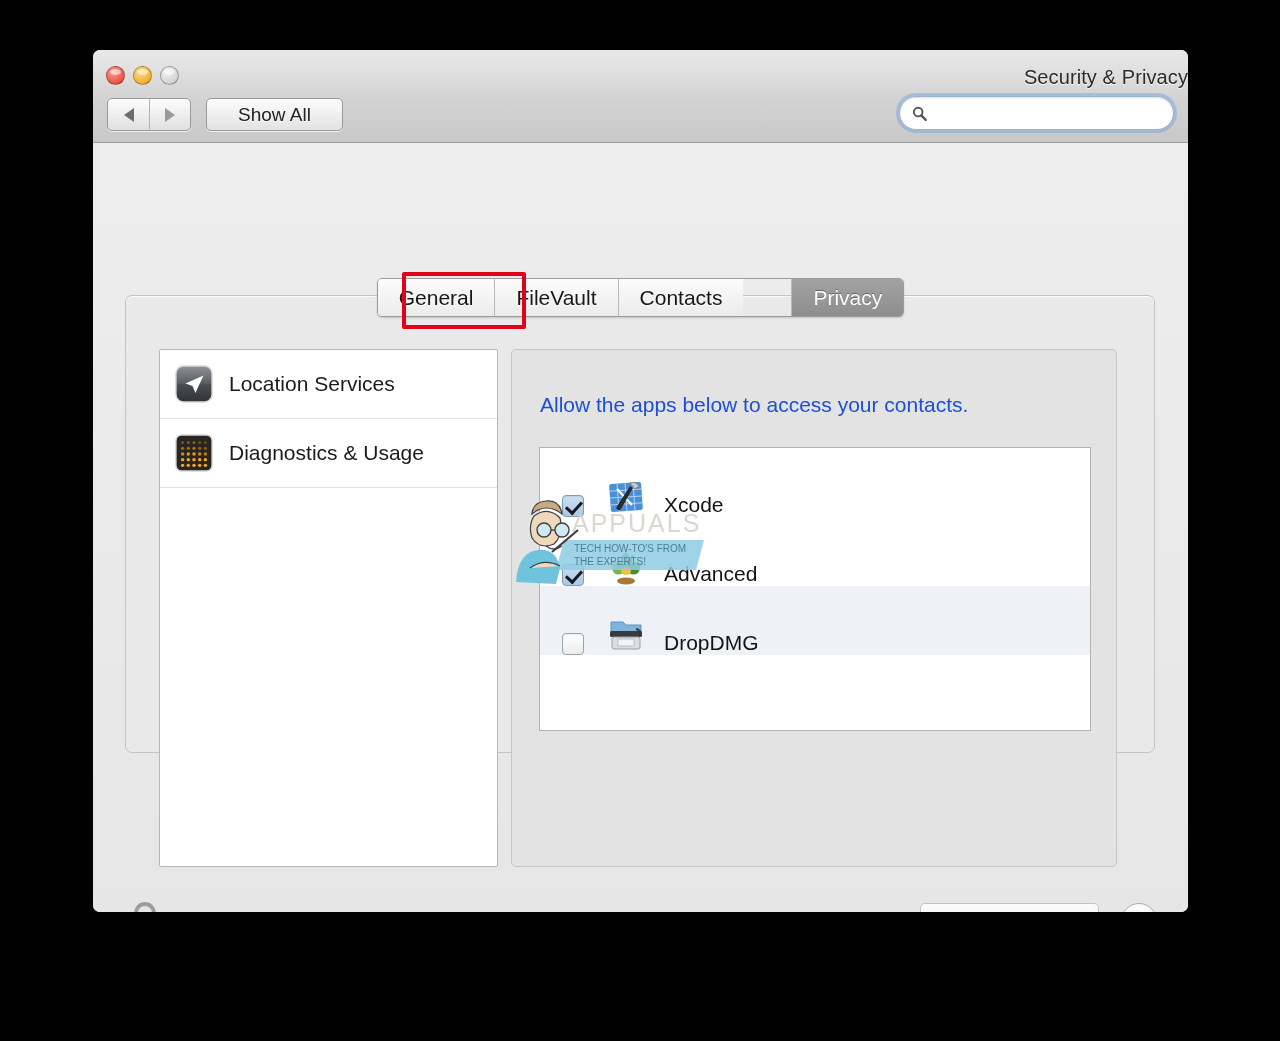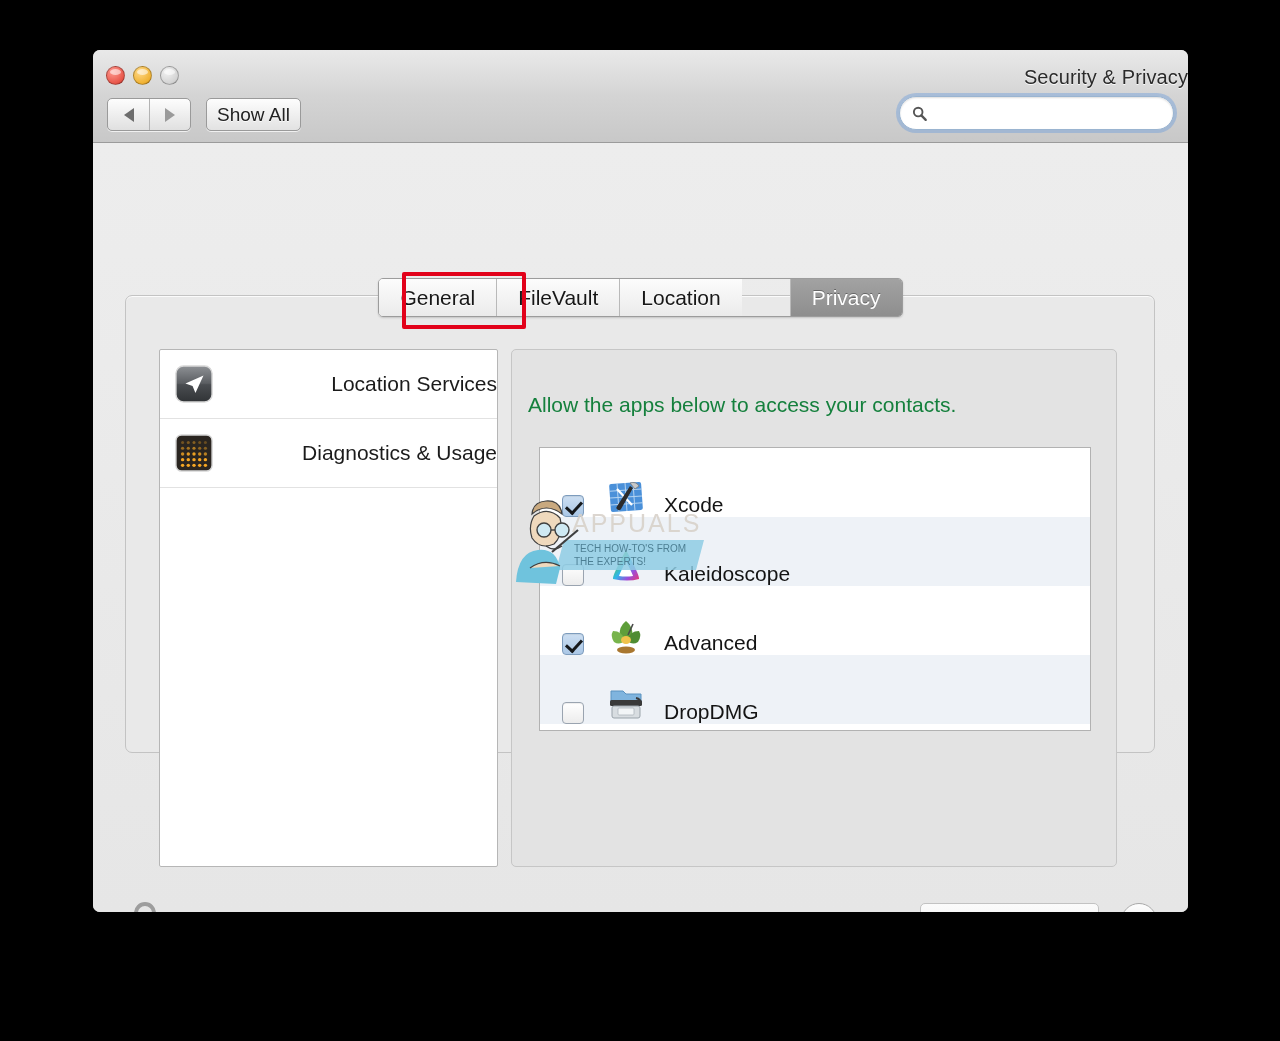--- a/index.html
+++ b/index.html
@@ -97,21 +97,21 @@
     border-bottom: 7px solid transparent;
   }
   .tri.left  { border-right: 10px solid #6d6d6d; }
   .tri.right { border-left: 10px solid #9a9a9a; }
 
   #show-all {
     position: absolute;
     left: 113px;
     top: 48px;
     height: 33px;
-    padding: 0 10px;
+    padding: 0 31px;
     display: flex;
     align-items: center;
     font-size: 19px;
     color: #222;
     border: 1px solid #9a9a9a;
     border-radius: 5px;
     background: linear-gradient(180deg, #fdfdfd, #e2e2e2);
     box-shadow: 0 1px 0 rgba(255,255,255,0.7);
     text-shadow: 0 1px 0 rgba(255,255,255,0.8);
     cursor: default;
@@ -225,21 +225,20 @@
     border-radius: 2px;
     overflow: hidden;
   }
   .side-item {
     display: flex;
     align-items: center;
     height: 69px;
     padding-left: 15px;
     border-bottom: 1px solid #e2e2e2;
     cursor: default;
-    justify-content: space-between;
   }
   .side-item.selected {
     background: linear-gradient(180deg, #b8c5da, #a7b6cd);
     border-bottom-color: #93a2bb;
   }
   .side-label {
     font-size: 21px;
     color: #1b1b1b;
     margin-left: 16px;
   }
@@ -255,24 +254,24 @@
     left: 418px;
     top: 206px;
     width: 606px;
     height: 518px;
     background: #e3e3e3;
     border: 1px solid #c6c6c6;
     border-radius: 5px;
   }
   #pane-desc {
     position: absolute;
-    left: 16px;
+    left: 28px;
     top: 43px;
     font-size: 21px;
-    color: #15803d;
+    color: #1d4ed8;
   }
   #app-list {
     position: absolute;
     left: 27px;
     top: 97px;
     width: 552px;
     height: 284px;
     background: #ffffff;
     border: 1px solid #b2b2b2;
     overflow: hidden;
@@ -402,21 +401,21 @@
   </div>
 
   <div id="body-area">
 
     <div id="content-box"></div>
 
     <div id="tabbar">
       <div id="tabs">
         <div class="tab">General</div>
         <div class="tab">FileVault</div>
-        <div class="tab">Location</div>
+        <div class="tab">Contacts</div>
         <div class="tab active">Privacy</div>
       </div>
     </div>
     <div id="tab-highlight"></div>
 
     <div id="sidebar">
 
       <div class="side-item">
         <svg class="side-icon" viewBox="0 0 40 40">
           <defs>
@@ -486,37 +485,20 @@
               <line x1="20" y1="6" x2="20" y2="34"></line>
               <line x1="28" y1="6" x2="28" y2="34"></line>
             </g>
             <path d="M11 12 L26 28" stroke="#ffffff" stroke-width="2.4" fill="none"></path>
             <path d="M24 6 q6 -2 9 3 l-4 3 z" fill="#c8c8c8" stroke="#7a7a7a" stroke-width="0.8"></path>
             <path d="M27 11 L15 32 q-1.5 2 -3.5 0.6 q-2 -1.4 -0.6 -3.2 L24 9 Z" fill="#2b2b2b"></path>
           </svg>
           <span class="app-name">Xcode</span>
         </div>
 
-        <div class="app-row alt">
-          <span class="cbox"></span>
-          <svg class="app-icon" viewBox="0 0 40 40">
-            <defs>
-              <linearGradient id="kg" x1="0" y1="0" x2="1" y2="1">
-                <stop offset="0%" stop-color="#f2e23a"></stop>
-                <stop offset="25%" stop-color="#5dc64a"></stop>
-                <stop offset="50%" stop-color="#2fb7e8"></stop>
-                <stop offset="75%" stop-color="#9b4ddb"></stop>
-                <stop offset="100%" stop-color="#e8386f"></stop>
-              </linearGradient>
-            </defs>
-            <path d="M20 4 Q34 30 33 33 Q22 36 7 33 Q6 30 20 4 Z" fill="url(#kg)"></path>
-            <path d="M20 15 Q27 29 27 30 Q20 31 13 30 Q13 29 20 15 Z" fill="#ffffff"></path>
-          </svg>
-          <span class="app-name">Kaleidoscope</span>
-        </div>
 
         <div class="app-row">
           <span class="cbox checked"></span>
           <svg class="app-icon" viewBox="0 0 40 40">
             <ellipse cx="20" cy="35" rx="9" ry="3.4" fill="#a9772f"></ellipse>
             <g fill="#5e9e3a">
               <path d="M20 6 Q28 12 26 22 Q20 26 14 22 Q12 12 20 6 Z"></path>
               <path d="M7 16 Q16 16 19 25 Q14 31 8 27 Q4 21 7 16 Z" fill="#78b44c"></path>
               <path d="M33 16 Q24 16 21 25 Q26 31 32 27 Q36 21 33 16 Z" fill="#4f8c32"></path>
             </g>

